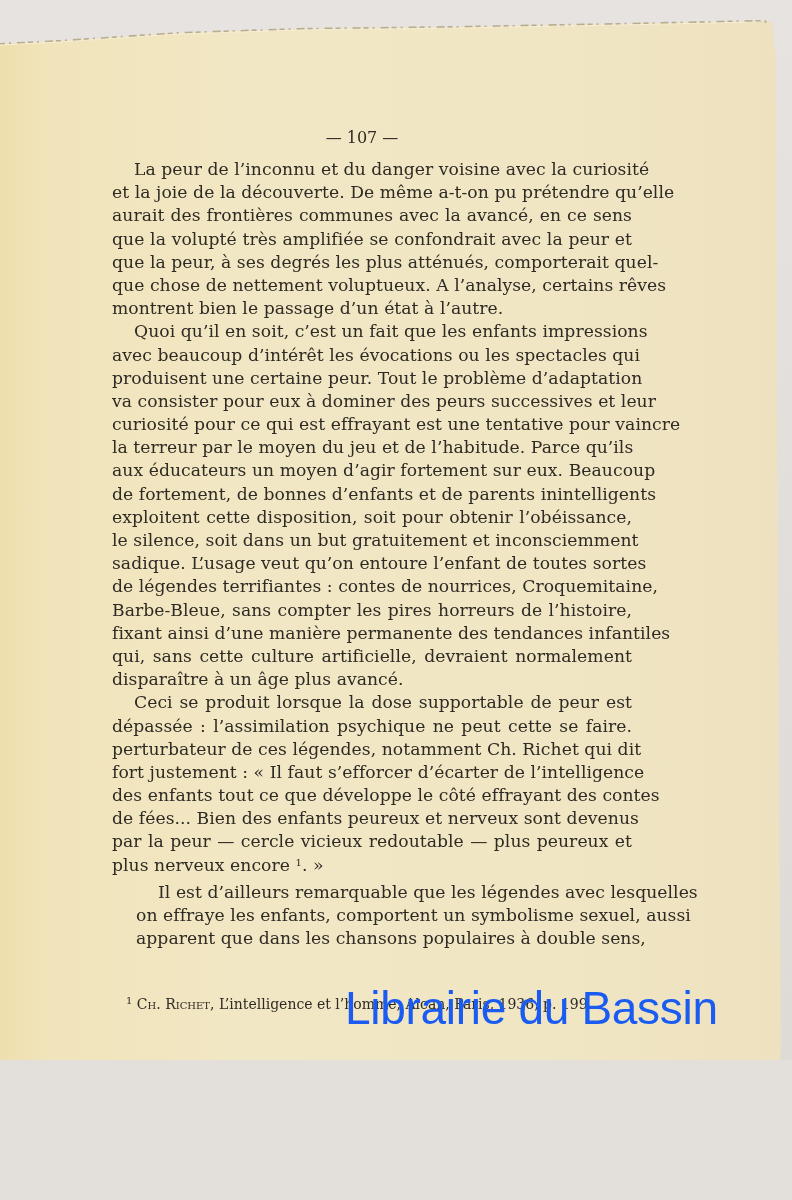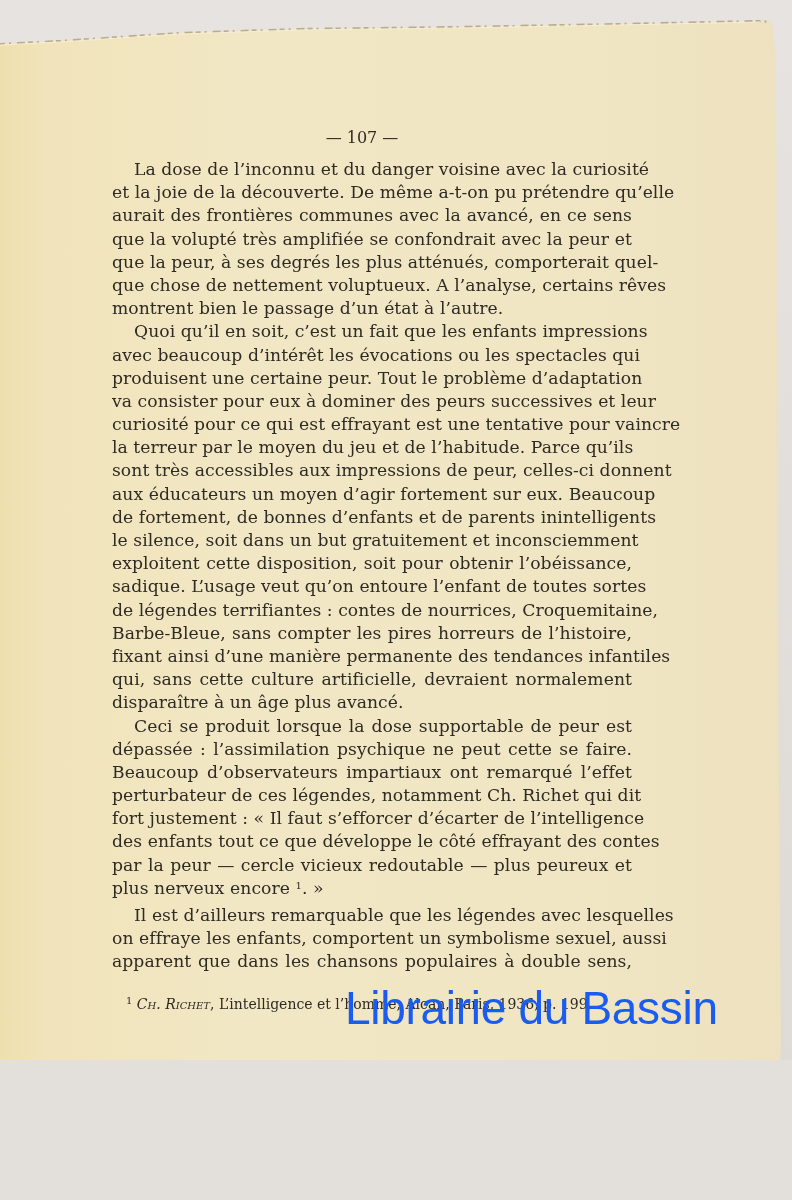--- a/index.html
+++ b/index.html
@@ -81,21 +81,20 @@
       position: absolute;
       left: 126px;
       top: 996px;
       font-family: "DejaVu Serif", "Liberation Serif", serif;
       font-size: 14px;
       color: #2e2a24;
       white-space: nowrap;
     }
     .footnote .sc {
       font-variant: small-caps;
-      font-style: italic;
     }
     .footnote .it {
     }
     sup {
       font-size: 10px;
       vertical-align: 5px;
       line-height: 0;
     }
     .watermark {
       position: absolute;
@@ -124,61 +123,60 @@
   <svg class="page-edge-bottom" viewBox="0 0 792 70" width="792" height="70">
     <path d="M0 6 L120 14 L300 30 L600 48 L778 52" fill="none" stroke="#dccd9f" stroke-width="1.2"></path>
     <path d="M0 22 L120 30 L300 38 L600 54 L778 58" fill="none" stroke="#d8c89a" stroke-width="1"></path>
   </svg>
 
   <div class="page-number">— 107 —</div>
 
   <div class="text-block">
 
     <div>
-      <span class="line indent">La dose de l’inconnu et du danger voisine avec la curiosité</span>
+      <span class="line indent">La peur de l’inconnu et du danger voisine avec la curiosité</span>
       <span class="line">et la joie de la découverte. De même a-t-on pu prétendre qu’elle</span>
       <span class="line">aurait des frontières communes avec la avancé, en ce sens</span>
       <span class="line">que la volupté très amplifiée se confondrait avec la peur et</span>
       <span class="line">que la peur, à ses degrés les plus atténués, comporterait quel-</span>
       <span class="line">que chose de nettement voluptueux. A l’analyse, certains rêves</span>
       <span class="line last">montrent bien le passage d’un état à l’autre.</span>
     </div>
 
     <div>
       <span class="line indent">Quoi qu’il en soit, c’est un fait que les enfants impressions</span>
       <span class="line">avec beaucoup d’intérêt les évocations ou les spectacles qui</span>
       <span class="line">produisent une certaine peur. Tout le problème d’adaptation</span>
       <span class="line">va consister pour eux à dominer des peurs successives et leur</span>
       <span class="line">curiosité pour ce qui est effrayant est une tentative pour vaincre</span>
       <span class="line">la terreur par le moyen du jeu et de l’habitude. Parce qu’ils</span>
-      <span class="line">sont très accessibles aux impressions de peur, celles-ci donnent</span>
       <span class="line">aux éducateurs un moyen d’agir fortement sur eux. Beaucoup</span>
       <span class="line">de fortement, de bonnes d’enfants et de parents inintelligents</span>
+      <span class="line">exploitent cette disposition, soit pour obtenir l’obéissance,</span>
       <span class="line">le silence, soit dans un but gratuitement et inconsciemment</span>
-      <span class="line">exploitent cette disposition, soit pour obtenir l’obéissance,</span>
       <span class="line">sadique. L’usage veut qu’on entoure l’enfant de toutes sortes</span>
       <span class="line">de légendes terrifiantes : contes de nourrices, Croquemitaine,</span>
       <span class="line">Barbe-Bleue, sans compter les pires horreurs de l’histoire,</span>
       <span class="line">fixant ainsi d’une manière permanente des tendances infantiles</span>
       <span class="line">qui, sans cette culture artificielle, devraient normalement</span>
       <span class="line last">disparaître à un âge plus avancé.</span>
     </div>
 
     <div>
       <span class="line indent">Ceci se produit lorsque la dose supportable de peur est</span>
       <span class="line">dépassée : l’assimilation psychique ne peut cette se faire.</span>
-      <span class="line">Beaucoup d’observateurs impartiaux ont remarqué l’effet</span>
       <span class="line">perturbateur de ces légendes, notamment Ch. Richet qui dit</span>
       <span class="line">fort justement : « Il faut s’efforcer d’écarter de l’intelligence</span>
       <span class="line">des enfants tout ce que développe le côté effrayant des contes</span>
+      <span class="line">de fées... Bien des enfants peureux et nerveux sont devenus</span>
       <span class="line">par la peur — cercle vicieux redoutable — plus peureux et</span>
       <span class="line last"><span>plus nerveux encore</span> <sup>1</sup><span>. »</span></span>
     </div>
 
-    <div style="margin-top:4px;">
+    <div style="margin-top:4px;margin-left:24px;">
       <span class="line indent">Il est d’ailleurs remarquable que les légendes avec lesquelles</span>
       <span class="line">on effraye les enfants, comportent un symbolisme sexuel, aussi</span>
       <span class="line">apparent que dans les chansons populaires à double sens,</span>
     </div>
   </div>
 
   <div class="footnote">
     <sup>1</sup>
     <span class="sc">Ch. Richet</span><span>, </span><span class="it">L’intelligence et l’homme</span><span>, Alcan, Paris, 1936, p. 199.</span>
   </div>

